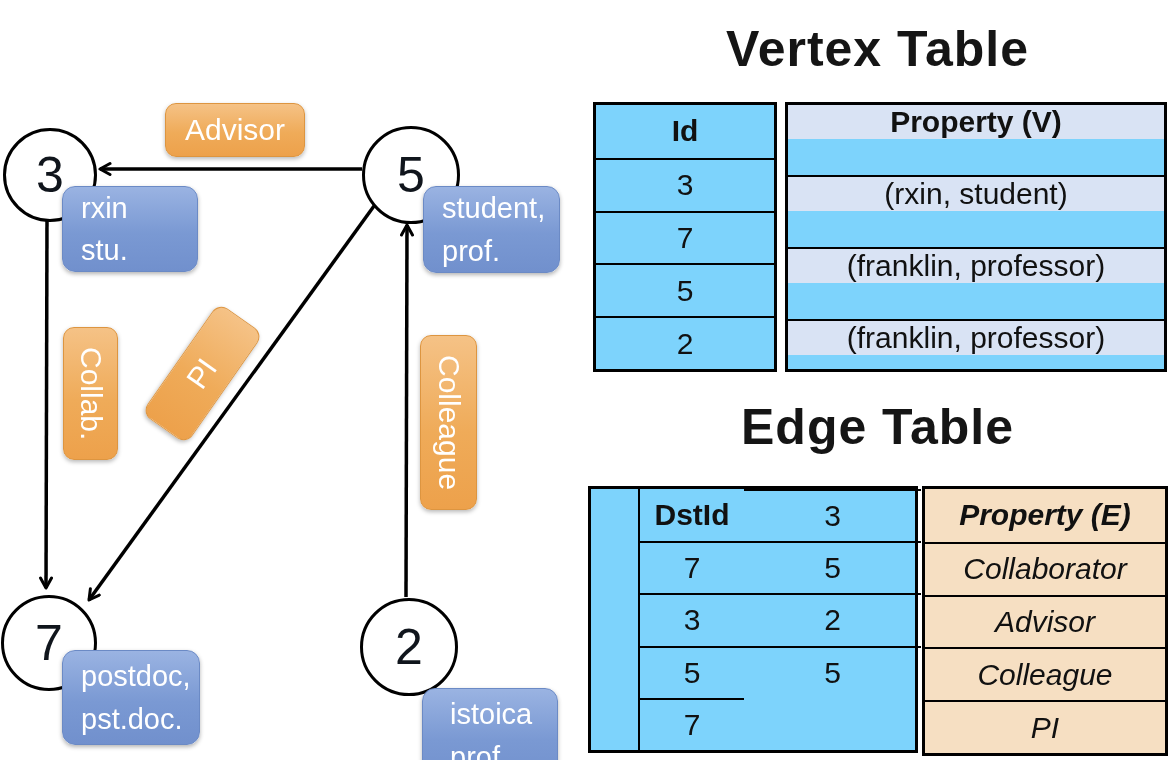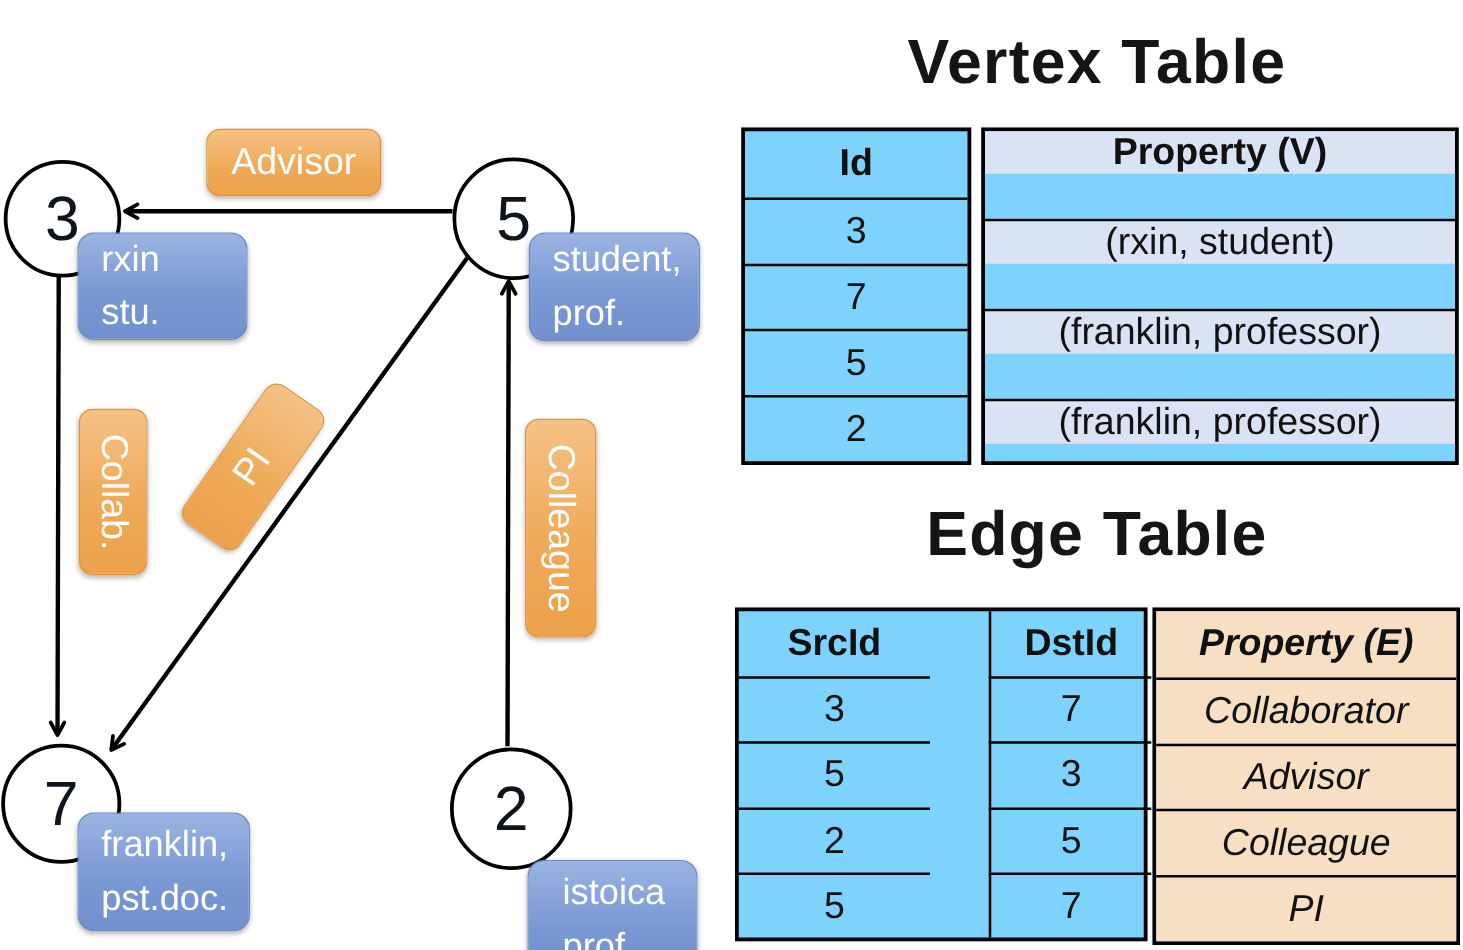--- a/index.html
+++ b/index.html
@@ -98,21 +98,21 @@
 
   <div class="abs vprop" style="left:62px;top:186px;width:136px;height:86px;">
     <span>rxin</span>
     <span>stu.</span>
   </div>
   <div class="abs vprop" style="left:423px;top:186px;width:137px;height:87px;">
     <span>student,</span>
     <span>prof.</span>
   </div>
   <div class="abs vprop" style="left:62px;top:650px;width:138px;height:95px;">
-    <span>franklin,</span>
+    <span>postdoc,</span>
     <span>pst.doc.</span>
   </div>
   <div class="abs vprop" style="left:422px;top:688px;width:136px;height:95px;padding-left:27px;">
     <span>istoica</span>
     <span>prof.</span>
   </div>
 
   <div class="abs elabel" style="left:165px;top:103px;width:140px;height:54px;">
     <span>Advisor</span>
   </div>
@@ -135,21 +135,20 @@
   </div>
 
   <div class="abs subtable blue-fill" style="left:785px;top:102px;width:382px;height:270px;gap:36px;">
     <div class="first-row th">Property (V)</div>
     <div>(rxin, student)</div>
     <div>(franklin, professor)</div>
     <div>(franklin, professor)</div>
   </div>
 
   <div class="abs subtable two-col" style="left:588px;top:486px;width:330px;height:267px;">
-    <div class="first-row th">SrcId</div>
     <div class="first-row th col-right">DstId</div>
     <div class="num-cell">3</div>
     <div class="num-cell col-right">7</div>
     <div class="num-cell">5</div>
     <div class="num-cell col-right">3</div>
     <div class="num-cell">2</div>
     <div class="num-cell col-right">5</div>
     <div class="num-cell">5</div>
     <div class="num-cell col-right">7</div>
   </div>

